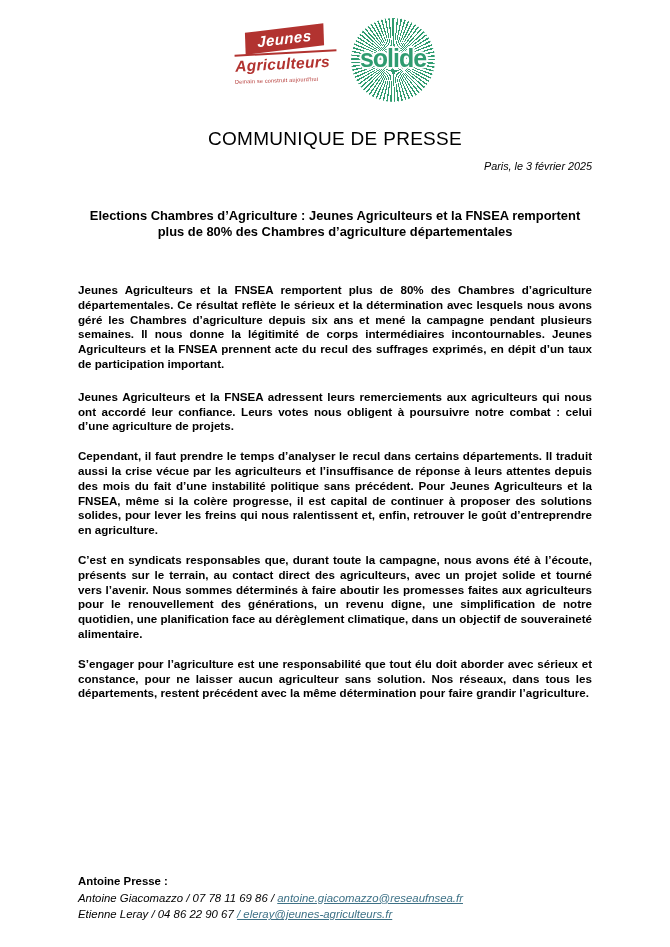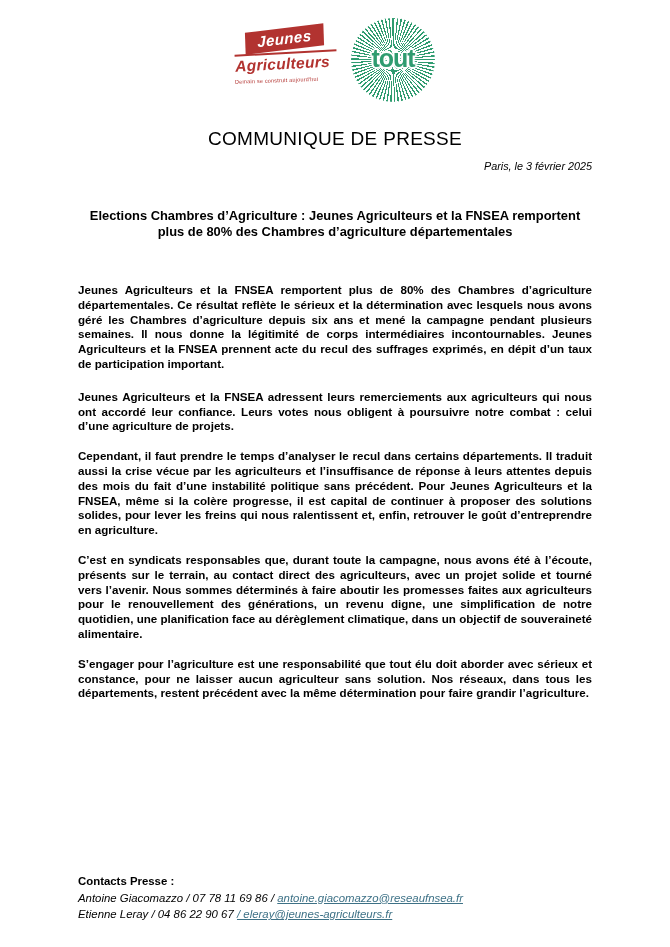--- a/index.html
+++ b/index.html
@@ -152,40 +152,40 @@
 
 <div class="page">
 
   <div class="logo-row">
     <div class="ja-logo">
       <span class="ja-banner">Jeunes</span>
       <span class="ja-word2">Agriculteurs</span>
       <span class="ja-tagline">Demain se construit aujourd'hui</span>
     </div>
     <div class="fnsea-logo">
-      <span class="fnsea-text">tout</span>
+      <span class="fnsea-text">solide</span>
     </div>
   </div>
 
   <p class="kicker">COMMUNIQUE DE PRESSE</p>
 
   <p class="dateline">Paris, le 3 février 2025</p>
 
   <h1 class="doc-title">Elections Chambres d’Agriculture : Jeunes Agriculteurs et la FNSEA remportent plus de 80% des Chambres d’agriculture départementales</h1>
 
   <div class="body-text">
     <p class="bold">Jeunes Agriculteurs et la FNSEA remportent plus de 80% des Chambres d’agriculture départementales. Ce résultat reflète le sérieux et la détermination avec lesquels nous avons géré les Chambres d’agriculture depuis six ans et mené la campagne pendant plusieurs semaines. Il nous donne la légitimité de corps intermédiaires incontournables. Jeunes Agriculteurs et la FNSEA prennent acte du recul des suffrages exprimés, en dépit d’un taux de participation important.</p>
     <p>Jeunes Agriculteurs et la FNSEA adressent leurs remerciements aux agriculteurs qui nous ont accordé leur confiance. Leurs votes nous obligent à poursuivre notre combat : celui d’une agriculture de projets.</p>
     <p>Cependant, il faut prendre le temps d’analyser le recul dans certains départements. Il traduit aussi la crise vécue par les agriculteurs et l’insuffisance de réponse à leurs attentes depuis des mois du fait d’une instabilité politique sans précédent. Pour Jeunes Agriculteurs et la FNSEA, même si la colère progresse, il est capital de continuer à proposer des solutions solides, pour lever les freins qui nous ralentissent et, enfin, retrouver le goût d’entreprendre en agriculture.</p>
     <p>C’est en syndicats responsables que, durant toute la campagne, nous avons été à l’écoute, présents sur le terrain, au contact direct des agriculteurs, avec un projet solide et tourné vers l’avenir. Nous sommes déterminés à faire aboutir les promesses faites aux agriculteurs pour le renouvellement des générations, un revenu digne, une simplification de notre quotidien, une planification face au dérèglement climatique, dans un objectif de souveraineté alimentaire.</p>
     <p>S’engager pour l’agriculture est une responsabilité que tout élu doit aborder avec sérieux et constance, pour ne laisser aucun agriculteur sans solution. Nos réseaux, dans tous les départements, restent précédent avec la même détermination pour faire grandir l’agriculture.</p>
   </div>
 
   <div class="contacts">
-    <p class="contacts-heading">Contacts Presse :</p>
+    <p class="contacts-heading">Antoine Presse :</p>
     <p class="contact-line">
       <span>Antoine Giacomazzo / 07 78 11 69 86 / </span><a>antoine.giacomazzo@reseaufnsea.fr</a>
     </p>
     <p class="contact-line">
       <span>Etienne Leray / 04 86 22 90 67 </span><a>/ eleray@jeunes-agriculteurs.fr</a>
     </p>
   </div>
 
 </div>
 

